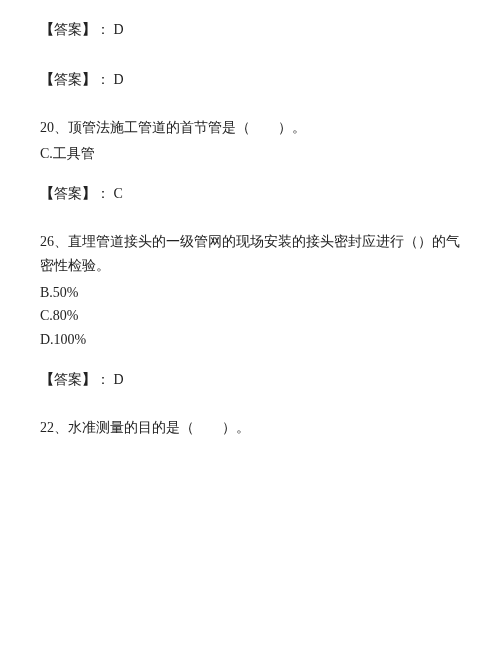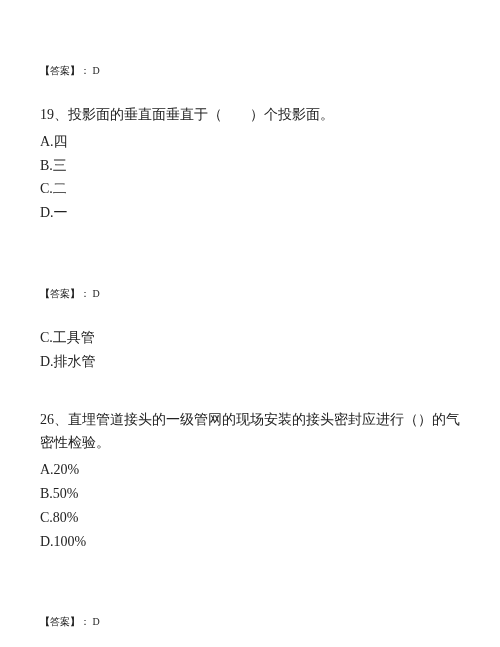--- a/index.html
+++ b/index.html
@@ -12,23 +12,22 @@
       min-height: 647px;
       background: #ffffff;
       font-family: "SimSun", "宋体", serif;
       font-size: 14px;
       color: #222;
       padding: 18px 40px 18px 40px;
       line-height: 1.7;
     }
     .answer-block {
       margin-bottom: 6px;
-      font-size: 10px;
+      font-size: 14px;
       color: #222;
-      margin-top: 44px;
     }
     .bracket {
       font-weight: bold;
     }
     .question-block {
       margin-bottom: 4px;
       margin-top: 10px;
     }
     .question-text {
       margin-bottom: 3px;
@@ -42,39 +41,32 @@
     .divider {
       height: 8px;
     }
   </style>
 </head>
 <body>
 
 <div id="main-content">
     <div class="answer-block"><span><span class="bracket">【</span><span>答案</span><span class="bracket">】</span>： D</span></div>
     <div class="divider"></div>
-    <div class="question-block">
-      <div class="question-text">19、投影面的垂直面垂直于（　　）个投影面。</div>
-      <span class="option">A.四</span>
-      <span class="option">B.三</span>
-      <span class="option">C.二</span>
-      <span class="option">D.一</span>
-    </div>
     <div style="height: 12px;"></div>
     <div class="answer-block"><span><span class="bracket">【</span><span>答案</span><span class="bracket">】</span>： D</span></div>
     <div class="divider"></div>
     <div class="question-block">
+      <div class="question-text">20、顶管法施工管道的首节管是（　　）。</div>
       <span class="option">C.工具管</span>
-      <span class="option">D.排水管</span>
     </div>
     <div style="height: 12px;"></div>
+    <div class="answer-block"><span><span class="bracket">【</span><span>答案</span><span class="bracket">】</span>： C</span></div>
     <div class="divider"></div>
     <div class="question-block">
       <div class="question-text">26、直埋管道接头的一级管网的现场安装的接头密封应进行（）的气密性检验。</div>
-      <span class="option">A.20%</span>
       <span class="option">B.50%</span>
       <span class="option">C.80%</span>
       <span class="option">D.100%</span>
     </div>
     <div style="height: 12px;"></div>
     <div class="answer-block"><span><span class="bracket">【</span><span>答案</span><span class="bracket">】</span>： D</span></div>
     <div class="divider"></div>
     <div class="question-block">
       <div class="question-text">22、水准测量的目的是（　　）。</div>
     </div>

